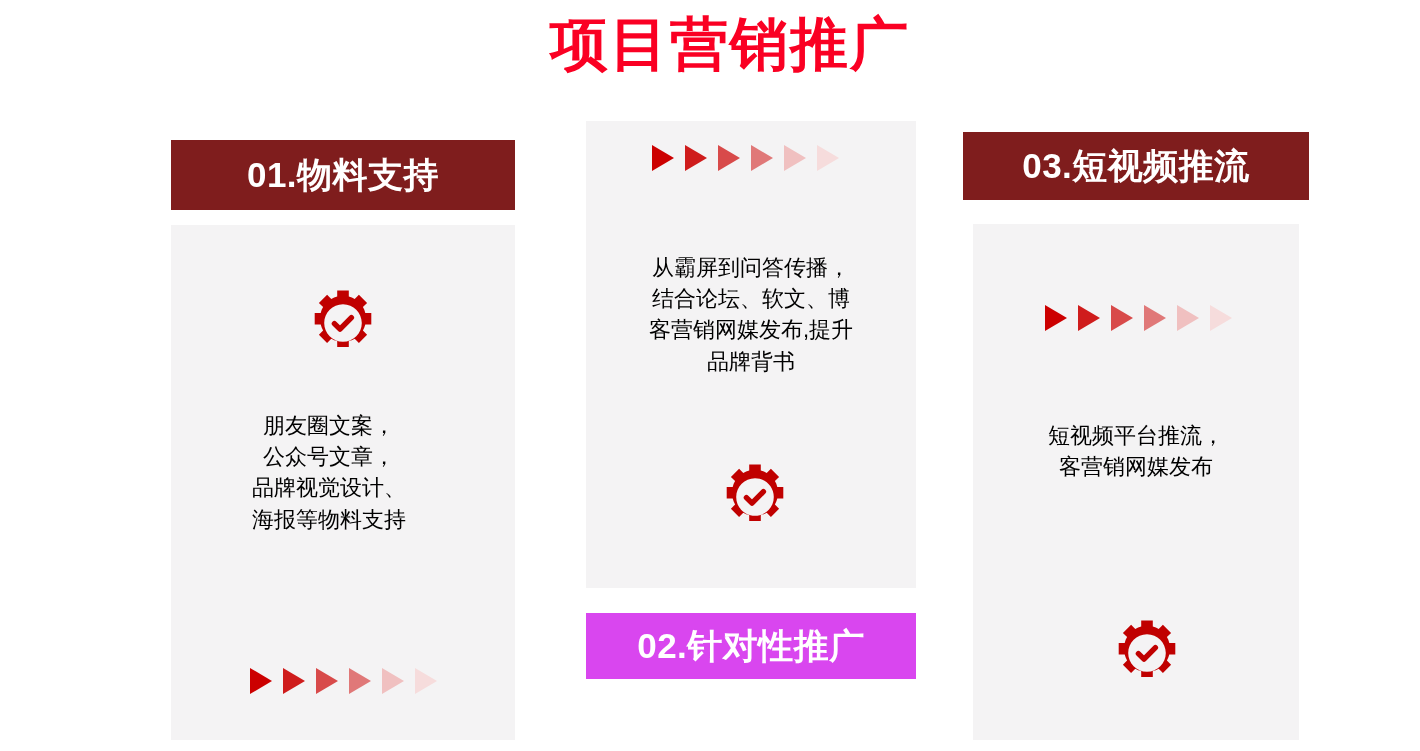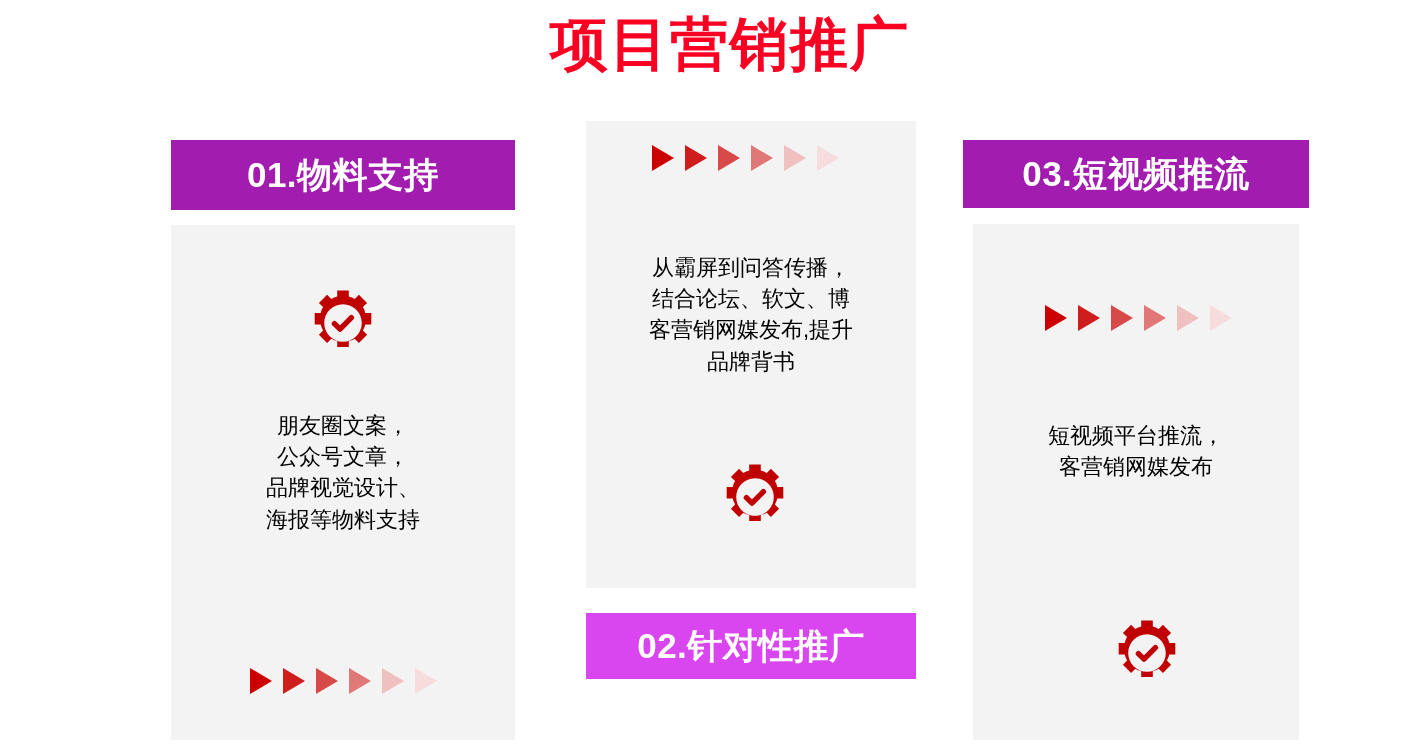--- a/index.html
+++ b/index.html
@@ -41,21 +41,21 @@
     position: absolute;
     display: flex;
     align-items: center;
     justify-content: center;
     color: #ffffff;
     font-size: 35px;
     font-weight: bold;
     letter-spacing: 0.5px;
     white-space: nowrap;
   }
-  .band-red { background: #a21caf; }
+  .band-red { background: #7f1d1d; }
   .band-gray { background: #d946ef; }
 
   .panel {
     position: absolute;
     background: #f4f3f4;
   }
 
   .body-text {
     position: absolute;
     text-align: center;
@@ -99,21 +99,21 @@
 
   <div class="panel" style="left:151px; top:225px; width:344px; height:515px;"></div>
 
   <div class="gear" style="left:288px; top:288px;">
     <svg width="70" height="70" viewBox="0 0 70 70" aria-hidden="true">
       <path fill="#c00000" d="M29.2 2.5h11.6v6.0c2.1.5 4.1 1.3 5.9 2.4l4.2-4.2 8.2 8.2-4.2 4.2c1.1 1.8 1.9 3.8 2.4 5.9h6v11.6h-6c-.5 2.1-1.3 4.1-2.4 5.9l4.2 4.2-8.2 8.2-4.2-4.2c-1.8 1.1-3.8 1.9-5.9 2.4v6H29.2v-6c-2.1-.5-4.1-1.3-5.9-2.4l-4.2 4.2-8.2-8.2 4.2-4.2c-1.1-1.8-1.9-3.8-2.4-5.9h-6V25h6c.5-2.1 1.3-4.1 2.4-5.9l-4.2-4.2 8.2-8.2 4.2 4.2c1.8-1.1 3.8-1.9 5.9-2.4V2.5z M35 16.2c-10.4 0-18.8 8.4-18.8 18.8S24.6 53.8 35 53.8 53.8 45.4 53.8 35 45.4 16.2 35 16.2z"></path>
       <path fill="none" stroke="#c00000" stroke-width="5.4" stroke-linecap="round" stroke-linejoin="round" d="M26.4 35.6l5.6 5.6 11.4-11.6"></path>
     </svg>
   </div>
 
-  <div class="body-text" style="left:151px; top:410px; width:344px;">朋友圈文案，
+  <div class="body-text" style="left:137px; top:410px; width:344px;">朋友圈文案，
 公众号文章，
 品牌视觉设计、
 海报等物料支持</div>
 
   <div class="arrows" style="left:230px; top:668px;">
     <span class="arrow" style="border-left-color:#cc0000"></span>
     <span class="arrow" style="border-left-color:#cf1c1c"></span>
     <span class="arrow" style="border-left-color:#d84a4a"></span>
     <span class="arrow" style="border-left-color:#e07878"></span>
     <span class="arrow" style="border-left-color:#f0c0c0"></span>
@@ -140,21 +140,21 @@
     <svg width="70" height="70" viewBox="0 0 70 70" aria-hidden="true">
       <path fill="#c00000" d="M29.2 2.5h11.6v6.0c2.1.5 4.1 1.3 5.9 2.4l4.2-4.2 8.2 8.2-4.2 4.2c1.1 1.8 1.9 3.8 2.4 5.9h6v11.6h-6c-.5 2.1-1.3 4.1-2.4 5.9l4.2 4.2-8.2 8.2-4.2-4.2c-1.8 1.1-3.8 1.9-5.9 2.4v6H29.2v-6c-2.1-.5-4.1-1.3-5.9-2.4l-4.2 4.2-8.2-8.2 4.2-4.2c-1.1-1.8-1.9-3.8-2.4-5.9h-6V25h6c.5-2.1 1.3-4.1 2.4-5.9l-4.2-4.2 8.2-8.2 4.2 4.2c1.8-1.1 3.8-1.9 5.9-2.4V2.5z M35 16.2c-10.4 0-18.8 8.4-18.8 18.8S24.6 53.8 35 53.8 53.8 45.4 53.8 35 45.4 16.2 35 16.2z"></path>
       <path fill="none" stroke="#c00000" stroke-width="5.4" stroke-linecap="round" stroke-linejoin="round" d="M26.4 35.6l5.6 5.6 11.4-11.6"></path>
     </svg>
   </div>
 
   <div class="band band-gray" style="left:566px; top:613px; width:330px; height:66px;">
     <span>02.针对性推广</span>
   </div>
 
-  <div class="band band-red" style="left:943px; top:140px; width:346px; height:68px;">
+  <div class="band band-red" style="left:943px; top:132px; width:346px; height:68px;">
     <span>03.短视频推流</span>
   </div>
 
   <div class="panel" style="left:953px; top:224px; width:326px; height:516px;"></div>
 
   <div class="arrows" style="left:1025px; top:305px;">
     <span class="arrow" style="border-left-color:#cc0000"></span>
     <span class="arrow" style="border-left-color:#cf1c1c"></span>
     <span class="arrow" style="border-left-color:#d84a4a"></span>
     <span class="arrow" style="border-left-color:#e07878"></span>

